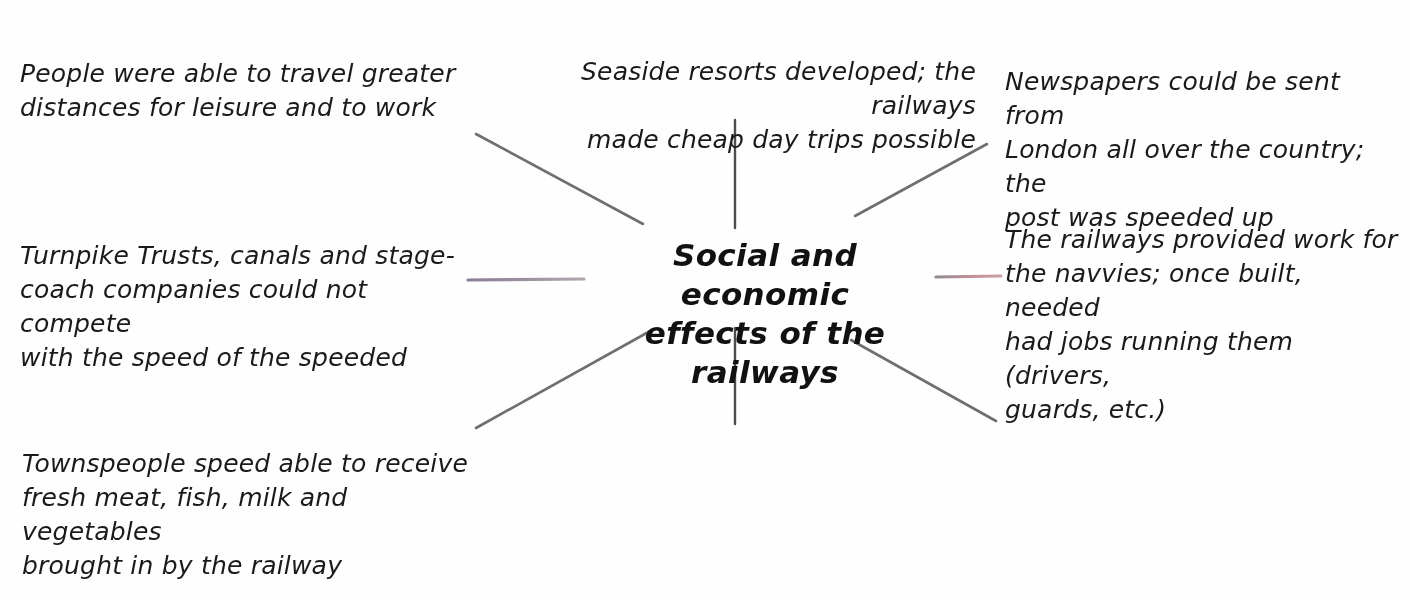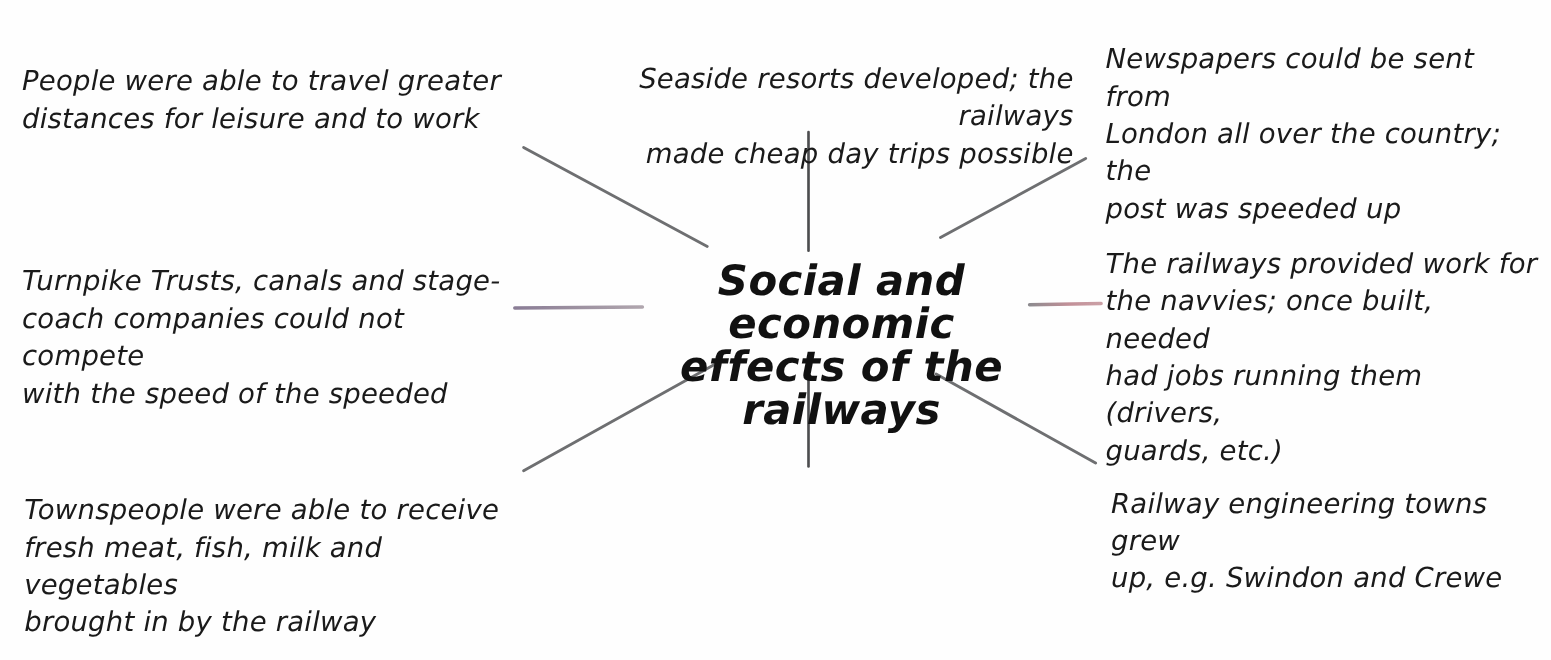--- a/index.html
+++ b/index.html
@@ -39,32 +39,32 @@
     text-rendering: optimizeLegibility;
     margin-top: 17px;
   }
   .center-node {
     position: absolute;
     left: 585px;
     top: 236px;
     width: 360px;
     color: #111111;
     font-family: "DejaVu Sans", sans-serif;
-    font-size: 38px;
+    font-size: 31px;
     line-height: 39px;
     font-weight: bold;
     font-style: italic;
     text-align: center;
     white-space: pre-line;
     letter-spacing: 0.4px;
   }
   
   #note-tl { left: 20px;   top: 40px;  width: 448px; }
   #note-tc { left: 476px;  top: 38px;  width: 500px; text-align: right; }
-  #note-tr { left: 1005px; top: 20px;  width: 400px; }
+  #note-tr { left: 1005px; top: 48px;  width: 400px; }
   #note-ml { left: 20px;   top: 222px; width: 452px; }
   #note-mr { left: 1005px; top: 206px; width: 398px; }
   #note-bl { left: 22px;   top: 430px; width: 450px; }
   #note-bc { left: 518px;  top: 428px; width: 460px; }
   #note-br { left: 1010px; top: 424px; width: 396px; }
 </style>
 </head>
 <body>
 
 <div id="canvas">
@@ -115,21 +115,19 @@
 
   <div class="note" id="note-ml">Turnpike Trusts, canals and stage-
 coach companies could not compete
 with the speed of the speeded</div>
 
   <div class="note" id="note-mr">The railways provided work for
 the navvies; once built, needed
 had jobs running them (drivers,
 guards, etc.)</div>
 
-  <div class="note" id="note-bl">Townspeople were able to receive
+  <div class="note" id="note-bl">Townspeople speed able to receive
 fresh meat, fish, milk and vegetables
 brought in by the railway</div>
 
 
-  <div class="note" id="note-br">Railway engineering towns grew
-up, e.g. Swindon and Crewe</div>
 
 </div>
 
 </body></html>

